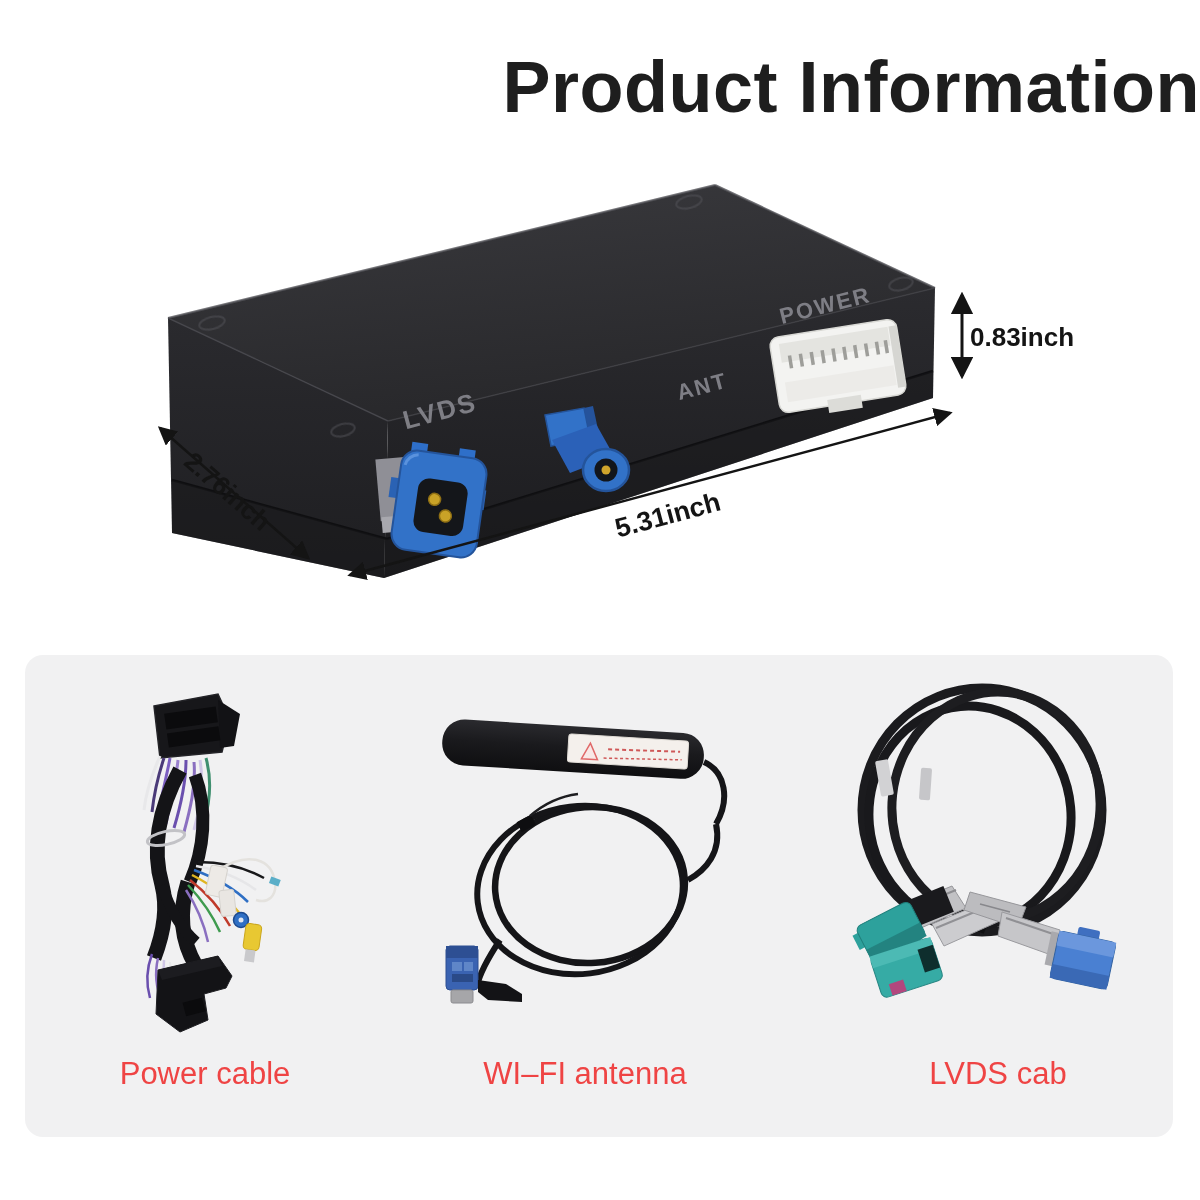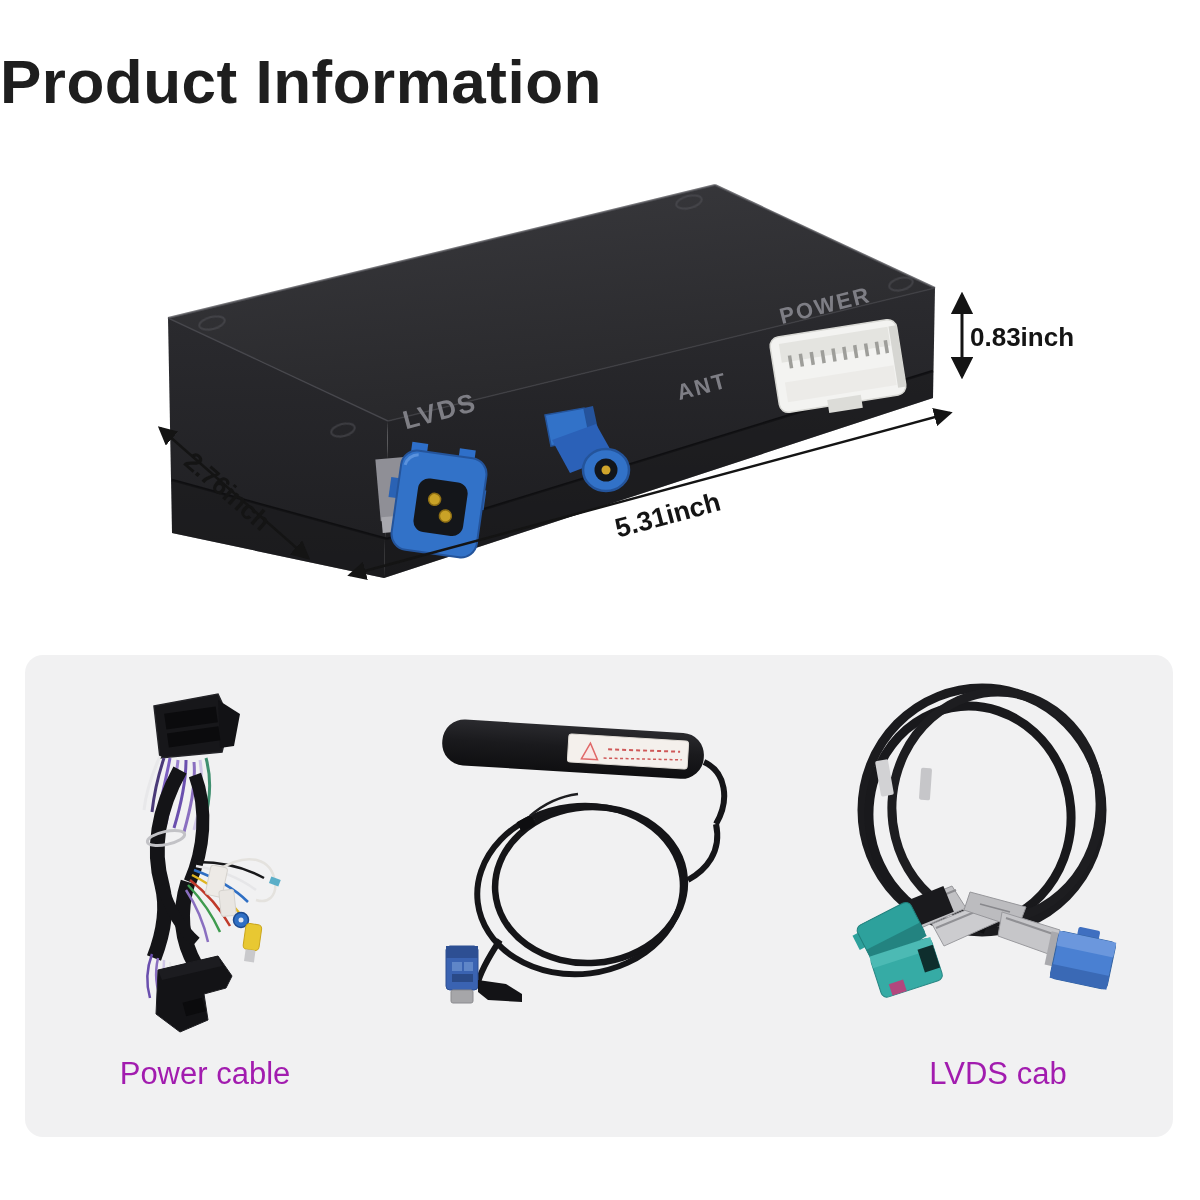--- a/index.html
+++ b/index.html
@@ -1,25 +1,25 @@
 <!DOCTYPE html>
 <html><head>
 <meta charset="utf-8">
 <style>
   html,body{margin:0;padding:0;background:#ffffff;}
   .page{position:relative;width:1200px;height:1200px;background:#ffffff;overflow:hidden;
         font-family:"Liberation Sans",sans-serif;}
-  .title{position:absolute;top:46px;left:0;width:100%;text-align:left;
-         font-size:62px;font-weight:bold;color:#1e1e1e;letter-spacing:.5px;}
+  .title{position:absolute;top:46px;left:0;width:100%;text-align:right;
+         font-size:72px;font-weight:bold;color:#1e1e1e;letter-spacing:.5px;}
   .device-svg{position:absolute;left:0;top:140px;width:1200px;height:520px;}
   .panel{position:absolute;left:25px;top:655px;width:1148px;height:482px;
          background:#f1f1f2;border-radius:18px;}
   .acc-svg{position:absolute;}
   .acc-label{position:absolute;top:1056px;transform:translateX(-50%);
-             font-size:31px;color:#a21caf;white-space:nowrap;}
+             font-size:31px;color:#ef4444;white-space:nowrap;}
   svg text{font-family:"Liberation Sans",sans-serif;}
   .port-label{fill:#83838a;font-weight:bold;opacity:.95;}
   .dim-text{fill:#141414;font-weight:bold;}
 </style>
 </head>
 <body>
 
 <div class="page">
 
   <div class="title">Product Information</div>
@@ -268,15 +268,16 @@
       <g transform="rotate(12 262 300)">
         <rect x="252" y="268" width="22" height="12" rx="2" fill="#3f6fc0"></rect>
         <rect x="234" y="276" width="58" height="48" rx="5" fill="#4a80d2" stroke="#33629f"></rect>
         <rect x="234" y="276" width="58" height="15" fill="#6b97dd"></rect>
         <rect x="234" y="310" width="58" height="14" fill="#3a69b5"></rect>
       </g>
     </g>
   </svg>
 
   <span class="acc-label" style="left:205px">Power cable</span>
+  <span class="acc-label" style="left:585px">WI–FI antenna</span>
   <span class="acc-label" style="left:998px">LVDS cab</span>
 
 </div>
 
 </body></html>

